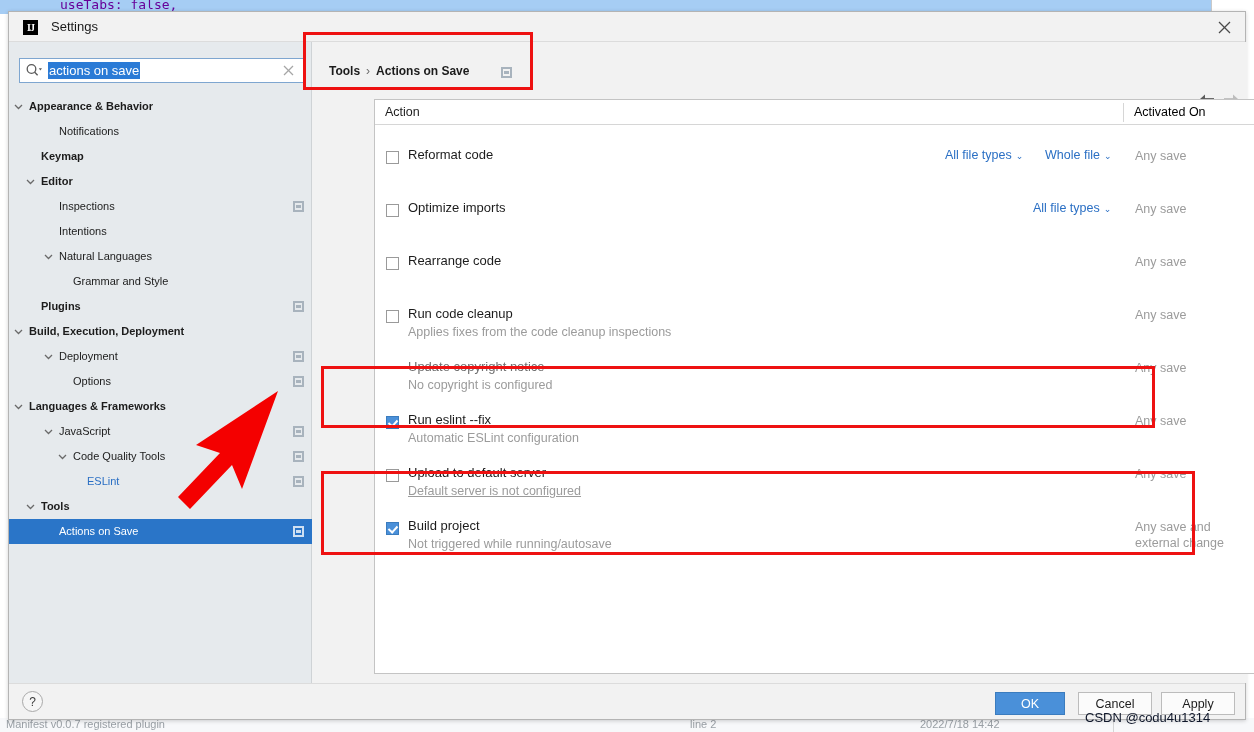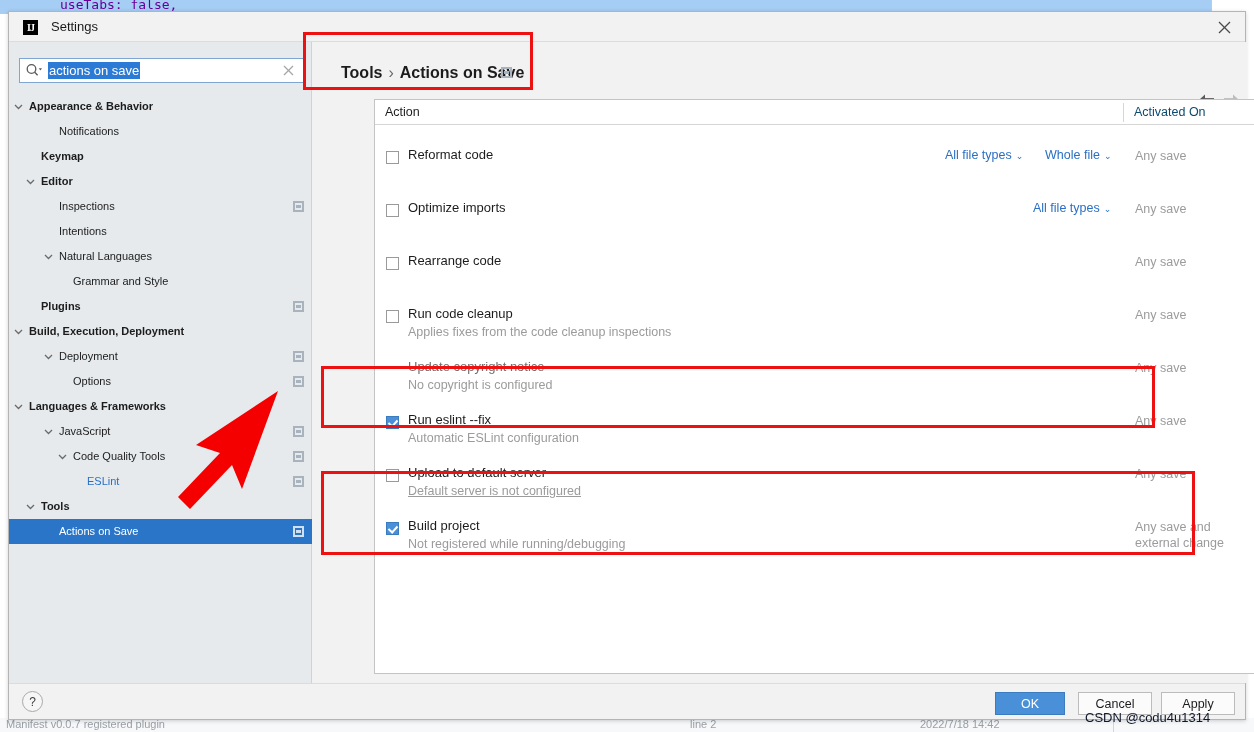--- a/index.html
+++ b/index.html
@@ -122,21 +122,21 @@
   .tree-row.selected .cfg-mark { border-color: #cfe0f2; }
   .tree-row.selected .cfg-mark i { background: #cfe0f2; }
 
   
   #right-pane {
     position: absolute; left: 304px; top: 30px; width: 934px; height: 641px;
     background: #f2f2f2;
   }
   #breadcrumb-bar { position: absolute; left: 0; top: 0; width: 934px; height: 57px; }
   #breadcrumb {
-    position: absolute; left: 28px; top: 22px; font-size: 16px; font-weight: bold; color: #1c1c1c;
+    position: absolute; left: 16px; top: 22px; font-size: 12px; font-weight: bold; color: #1c1c1c;
     white-space: nowrap;
   }
   #breadcrumb .sep { font-weight: normal; color: #6b6b6b; margin: 0 6px; }
   #bc-cfg-mark {
     position: absolute; left: 188px; top: 25px; width: 11px; height: 11px;
     border: 2px solid #a8b3bd;
   }
   #bc-cfg-mark i { display: block; width: 5px; height: 3px; background: #a8b3bd; margin: 2px auto 0; }
   #nav-back, #nav-fwd {
     position: absolute; top: 50px; width: 22px; height: 20px; cursor: pointer;
@@ -149,21 +149,21 @@
     position: absolute; left: 16px; top: 57px; width: 912px; height: 575px;
     background: #ffffff; border: 1px solid #c4c4c4; margin-left: 45px;
   }
   #table-head {
     position: relative; height: 25px; border-bottom: 1px solid #d6d6d6; background: #ffffff;
   }
   #th-action {
     position: absolute; left: 10px; top: 5px; font-size: 12.5px; color: #1c1c1c;
   }
   #th-divider { position: absolute; left: 748px; top: 3px; width: 1px; height: 19px; background: #d6d6d6; }
-  #th-activated { position: absolute; left: 759px; top: 5px; font-size: 12.5px; color: #0c4a6e; }
+  #th-activated { position: absolute; left: 759px; top: 5px; font-size: 12.5px; color: #000000; }
 
   #rows { position: relative; }
   .act-row { position: relative; }
   .row-check {
     position: absolute; left: 11px; top: 0; width: 13px; height: 13px;
     border: 1px solid #9a9a9a; background: #ffffff; cursor: pointer;
   }
   .row-check.checked { background: #4a90d9; border-color: #3b7cbe; }
   .row-check.checked::after {
     content: ""; position: absolute; left: 3px; top: 1px;
@@ -489,21 +489,21 @@
             <div class="row-check" style="top: 2px;"></div>
             <div class="row-title">Upload to default server</div>
             <div class="row-sub" style="top: 17px; text-decoration: underline;">Default server is not configured</div>
             <div class="row-when" style="top: -1px;">
               <div>Any save</div>
             </div>
           </div>
           <div class="act-row" style="position: absolute; left: 0px; top: 395px; width: 910px; height: 50px;">
             <div class="row-check checked" style="top: 2px;"></div>
             <div class="row-title">Build project</div>
-            <div class="row-sub" style="top: 17px;">Not registered while running/debugging</div>
+            <div class="row-sub" style="top: 17px;">Not triggered while running/autosave</div>
             <div class="row-when" style="top: -1px;">
               <div>Any save and</div>
               <div>external change</div>
             </div>
           </div>
         </div>
     </div>
 
     <div id="configure-link">Configure autosave options...</div>
   </div>

